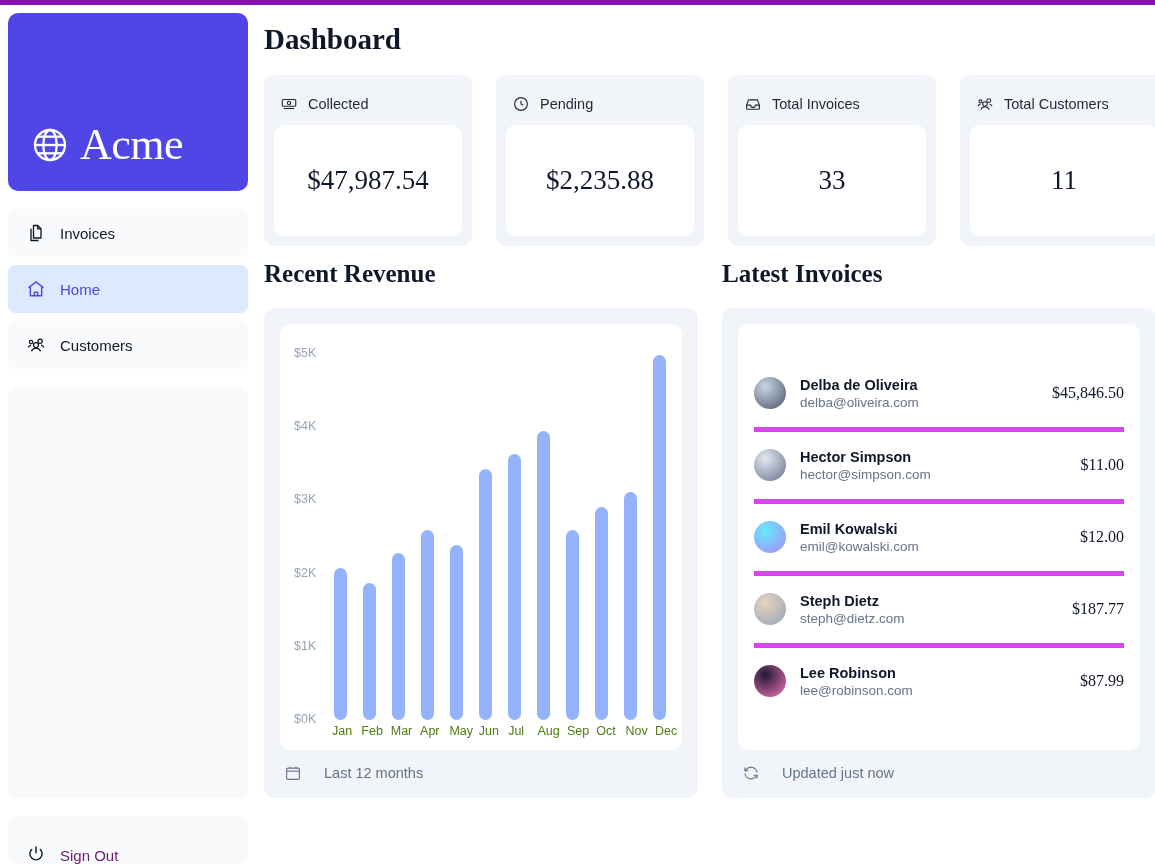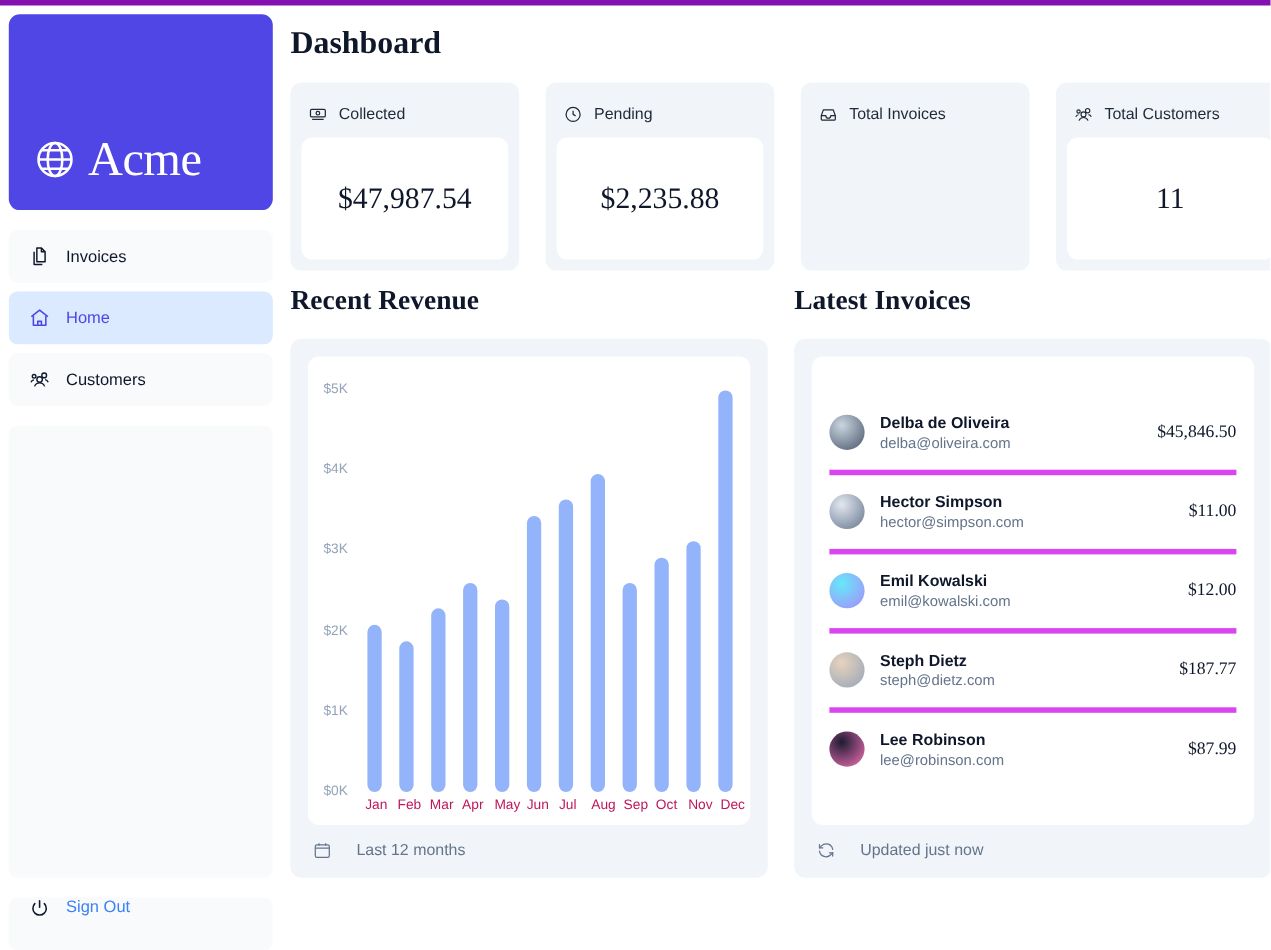--- a/index.html
+++ b/index.html
@@ -41,22 +41,22 @@
     background: #f8fafc;
     display: flex; align-items: center; gap: 14px;
     padding: 0 18px;
     font-size: 15px; color: #0f172a; font-weight: 500;
     cursor: pointer;
   }
   .nav-item.active { background: #dbeafe; color: #4f46e5; }
   .nav-filler { flex: 1; background: #f8fafc; border-radius: 8px; margin-top: 0; }
   .signout {
     height: 48px; border-radius: 8px; background: #f8fafc;
-    display: flex; align-items: flex-start; gap: 14px; padding: 0 18px;
-    font-size: 15px; color: #3b82f6; font-weight: 500; cursor: pointer;
+    display: flex; align-items: flex-end; gap: 14px; padding: 0 18px;
+    font-size: 15px; color: #701a75; font-weight: 500; cursor: pointer;
     margin-bottom: 0;
   }
 
   
   .main { flex: 1; padding: 18px 0 0 8px; overflow: hidden; }
   .page-title {
     font-family: "Liberation Serif", serif;
     font-size: 29px; color: #0f172a; margin-bottom: 19px;
   }
   .cards { display: flex; gap: 24px; margin-bottom: 14px; }
@@ -113,21 +113,21 @@
     display: flex; align-items: flex-end; justify-content: space-between;
     padding: 0 2px;
   }
   .bar {
     width: 13px; background: #93b4fb;
     border-radius: 7px;
   }
   .x-axis {
     grid-column: 2; display: flex; justify-content: space-between;
     padding: 4px 0 0 0;
-    font-size: 12.5px; color: #be185d;
+    font-size: 12.5px; color: #4d7c0f;
   }
   .x-axis span { width: 13px; text-align: center; }
   .panel-foot {
     display: flex; align-items: center; gap: 22px;
     padding: 14px 4px 0 4px;
     font-size: 14.5px; color: #64748b;
   }
 
   
   .inv-card {
@@ -263,20 +263,21 @@
       <div class="card">
         <div class="card-head">
           <span>
             <svg width="18" height="18" viewBox="0 0 24 24" fill="none" stroke="#1f2937" stroke-width="1.5" stroke-linejoin="round">
               <path d="M3.5 13.5 6 6.5h12l2.5 7v4.5a1 1 0 0 1-1 1H4.5a1 1 0 0 1-1-1z"></path>
               <path d="M3.5 13.5H9a3 3 0 0 0 6 0h5.5"></path>
             </svg>
           </span>
           <span>Total Invoices</span>
         </div>
+        <div class="card-value">33</div>
       </div>
 
       <div class="card">
         <div class="card-head">
           <span>
             <svg width="18" height="18" viewBox="0 0 24 24" fill="none" stroke="#1f2937" stroke-width="1.4">
               <circle cx="12" cy="12" r="3"></circle>
               <path d="M6.5 19.5c.9-2.4 3-3.8 5.5-3.8s4.6 1.4 5.5 3.8"></path>
               <circle cx="6" cy="8.5" r="2"></circle>
               <circle cx="17" cy="7.5" r="2.6"></circle>

